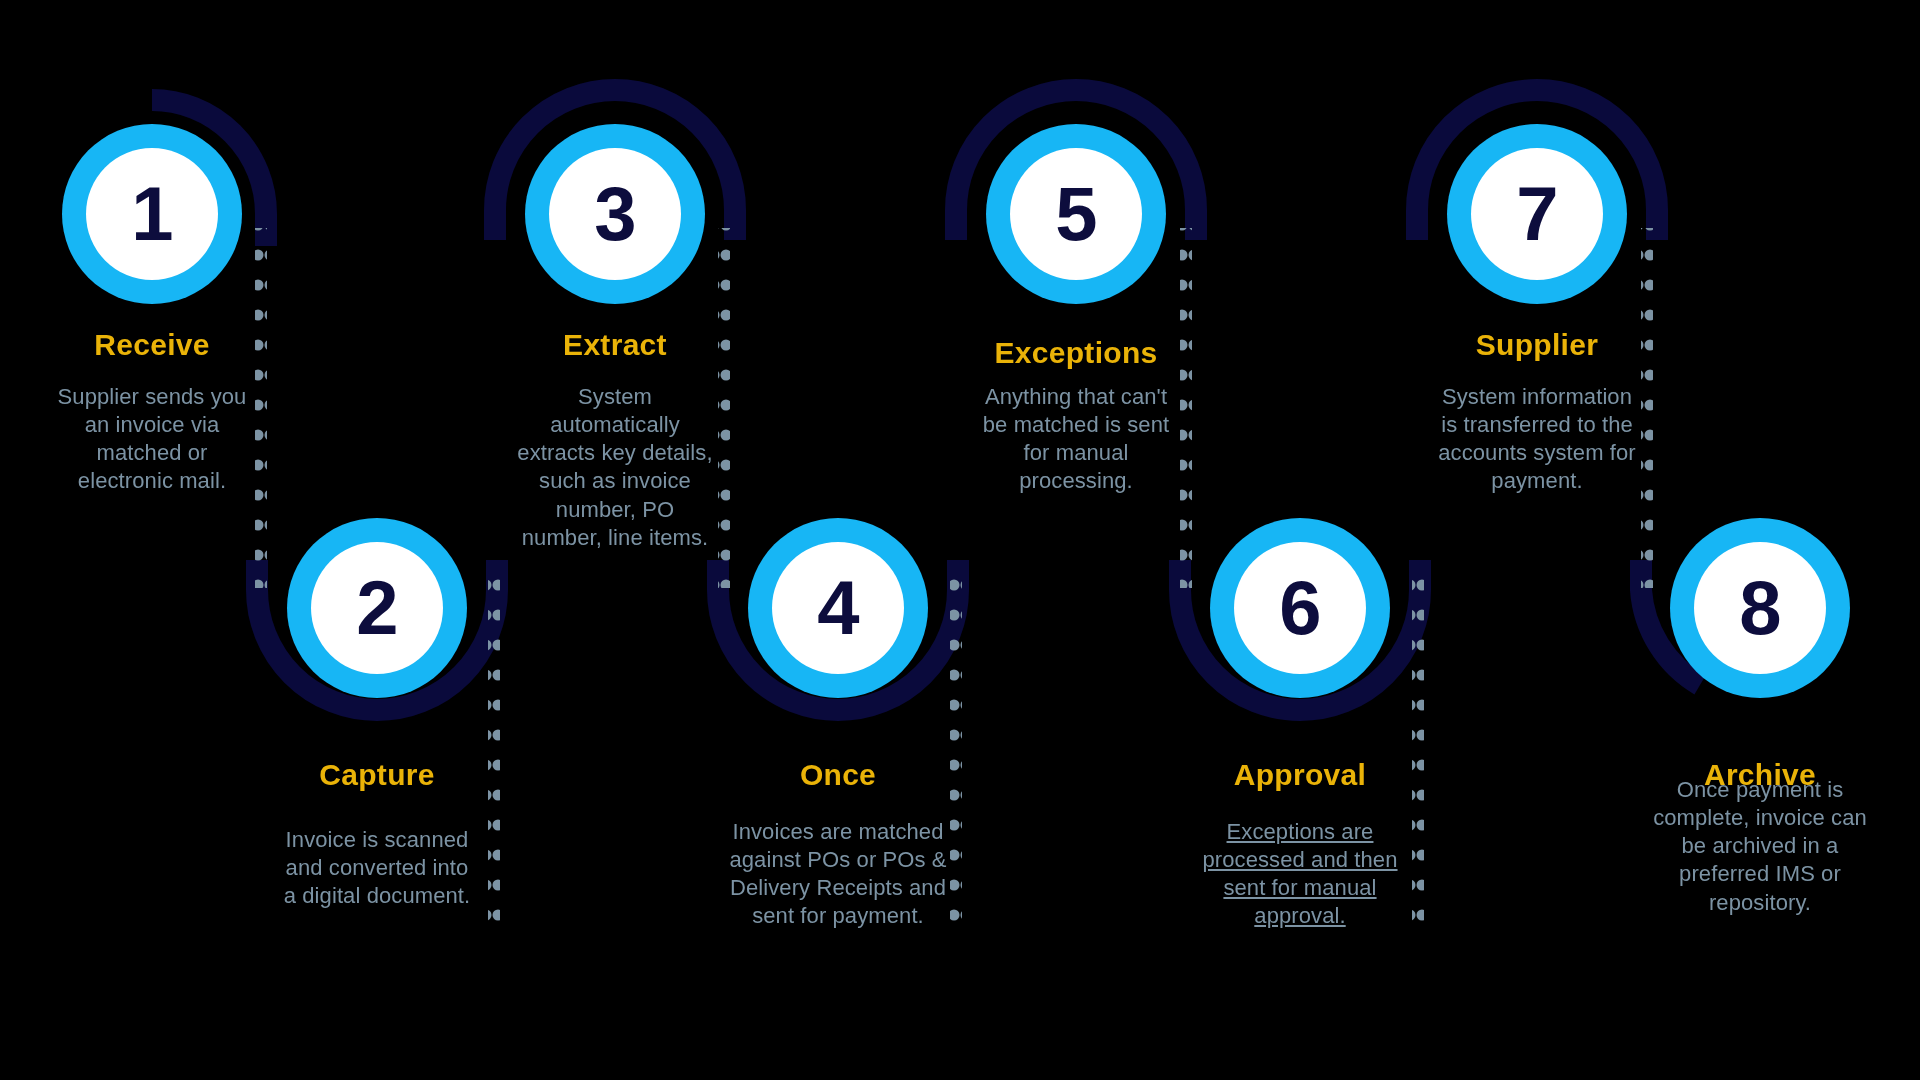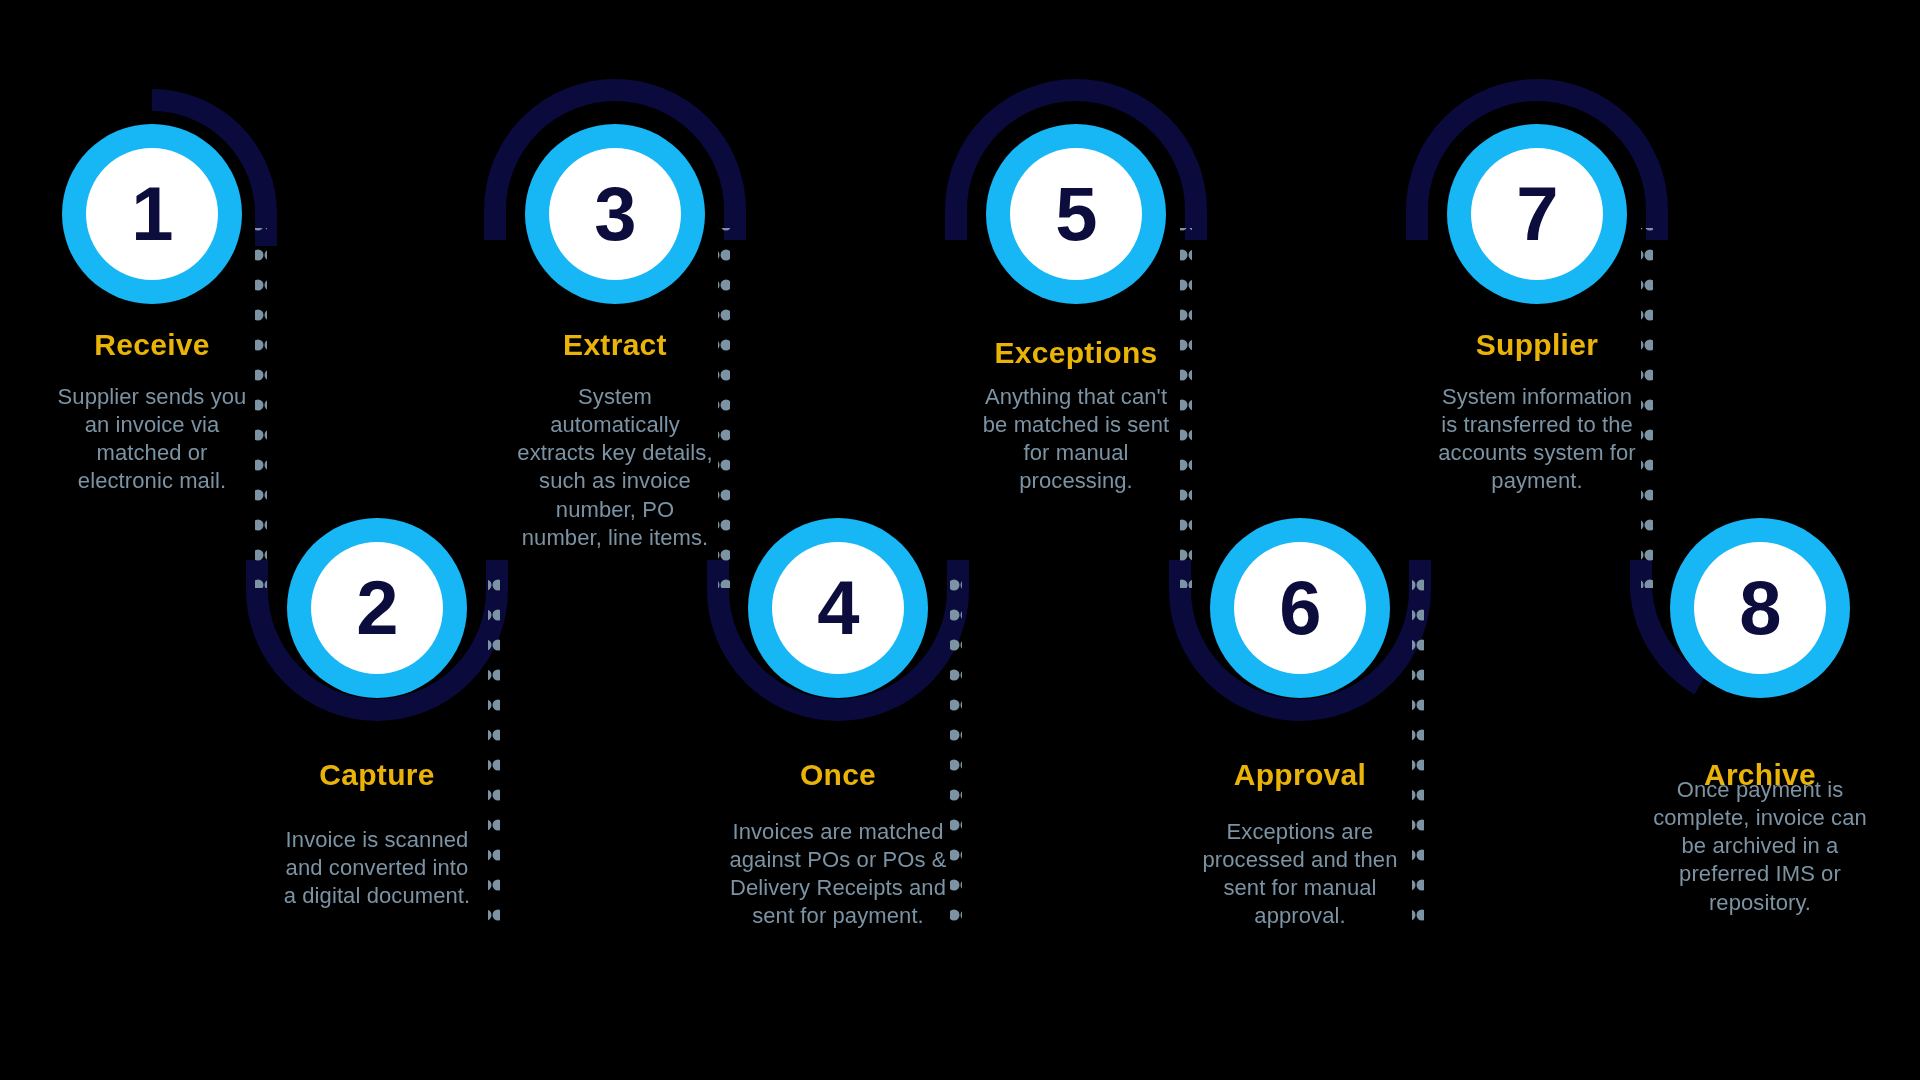--- a/index.html
+++ b/index.html
@@ -149,21 +149,21 @@
   <div class="step-number" style="left:753px; top:570px;">4</div>
   <div class="step-title" style="left:688px; top:758px;">Once</div>
   <div class="step-desc desc-wide" style="left:723px; top:818px;">Invoices are matched against POs or POs &amp; Delivery Receipts and sent for payment.</div>
 
   <div class="step-number" style="left:991px; top:176px;">5</div>
   <div class="step-title" style="left:926px; top:336px;">Exceptions</div>
   <div class="step-desc" style="left:976px; top:383px;">Anything that can't be matched is sent for manual processing.</div>
 
   <div class="step-number" style="left:1215px; top:570px;">6</div>
   <div class="step-title" style="left:1150px; top:758px;">Approval</div>
-  <div class="step-desc desc-wide" style="left:1185px; top:818px;">Exceptions are processed and then sent for manual approval.</div>
+  <div class="step-desc desc-wide" style="left:1185px; top:818px;text-decoration:underline;">Exceptions are processed and then sent for manual approval.</div>
 
   <div class="step-number" style="left:1452px; top:176px;">7</div>
   <div class="step-title" style="left:1387px; top:328px;">Supplier</div>
   <div class="step-desc" style="left:1437px; top:383px;">System information is transferred to the accounts system for payment.</div>
 
   <div class="step-number" style="left:1675px; top:570px;">8</div>
   <div class="step-title" style="left:1610px; top:758px;">Archive</div>
   <div class="step-desc desc-wide" style="left:1645px; top:776px;">Once payment is complete, invoice can be archived in a preferred IMS or repository.</div>
 
 </div>

